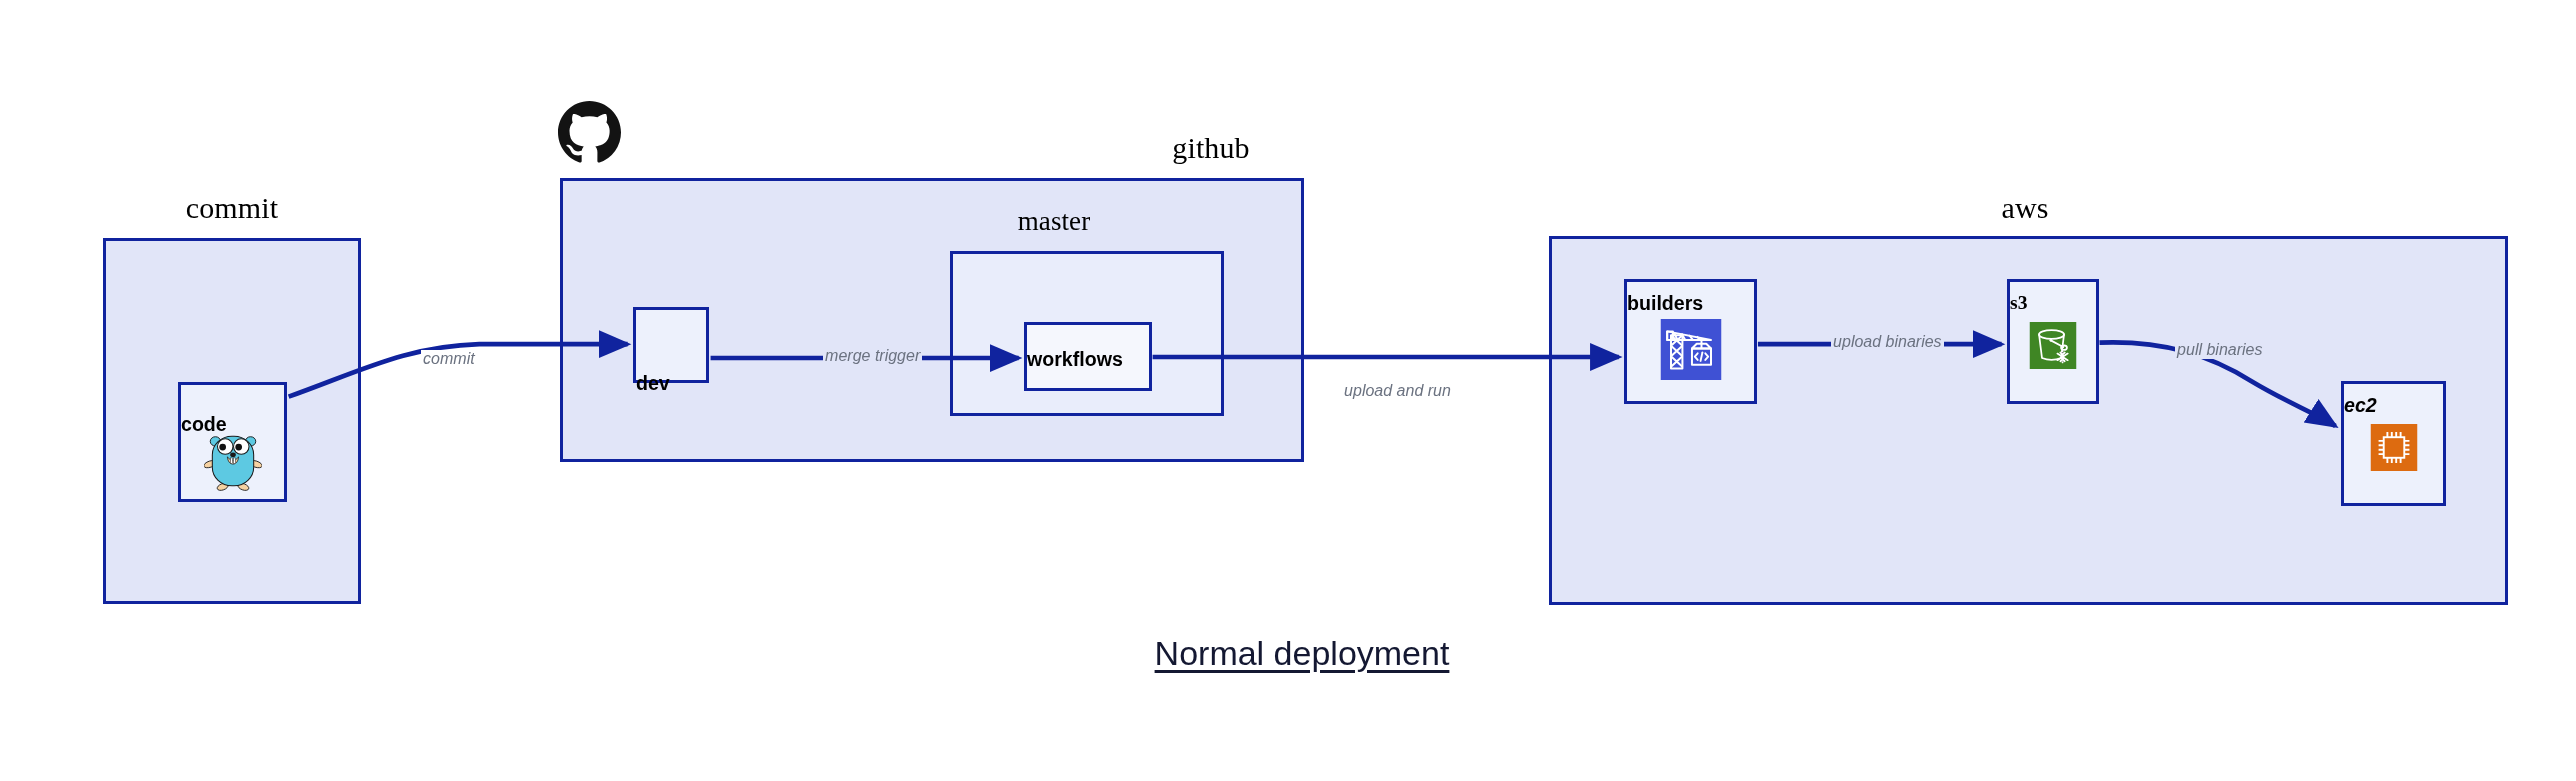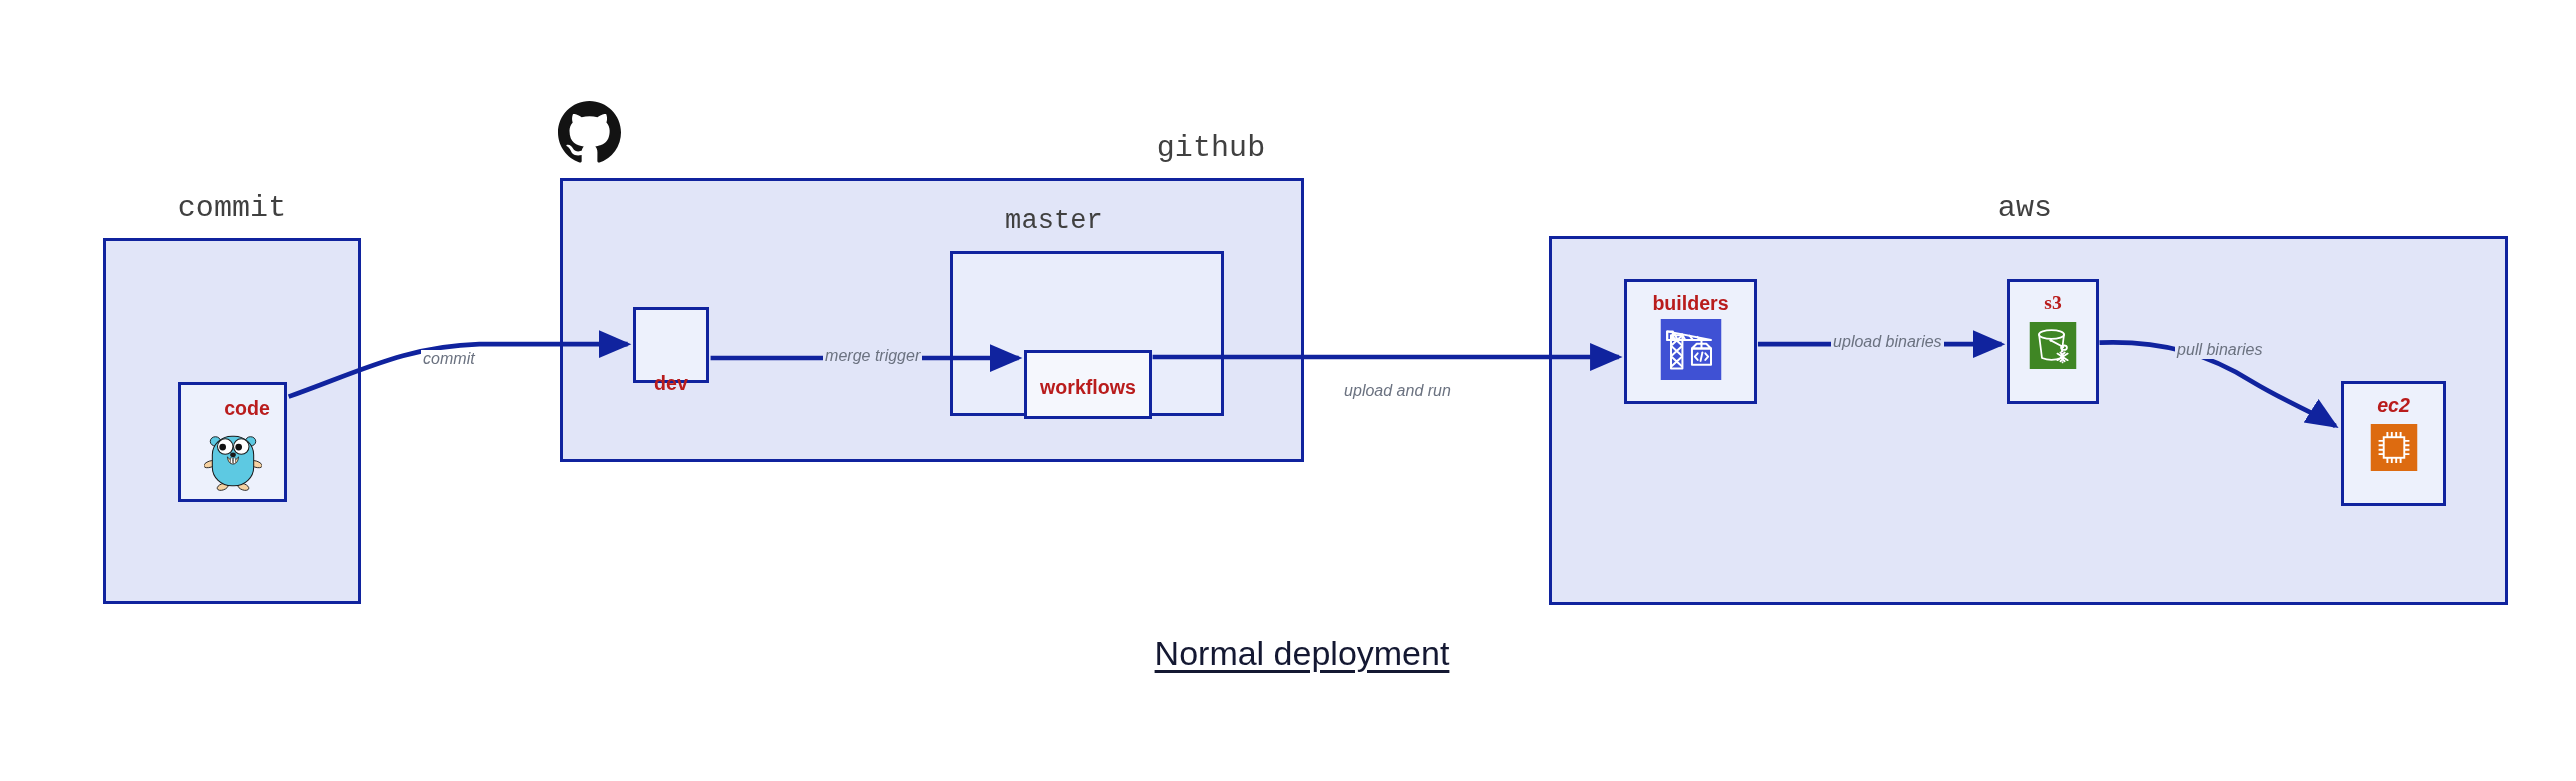--- a/index.html
+++ b/index.html
@@ -23,52 +23,50 @@
   }
   
   .group-box {
     position: absolute;
     background: #e1e5f8;
     border: 3.6px solid #10239e;
     box-sizing: border-box;
   }
   .group-label {
     position: absolute;
-    color: #404040;
+    color: #000000;
     font-size: 30px;
     font-weight: 400;
     letter-spacing: 0.1px;
     white-space: nowrap;
     text-align: center;
-    font-family: Liberation Mono, monospace;
+    font-family: Liberation Serif, serif;
   }
   
   .subgroup-box {
     position: absolute;
     background: #e9edfb;
     border: 3.6px solid #10239e;
     box-sizing: border-box;
   }
   
   .node-box {
     position: absolute;
     background: #edf1fc;
     border: 3.6px solid #10239e;
     box-sizing: border-box;
   }
   .node-box.bright {
     background: #f5f7fd;
-    margin-top: 28px;
   }
   .node-label {
     position: absolute;
     left: 0;
     right: 0;
-    text-align: center;
-    color: #b91c1c;
+    color: #000000;
     font-weight: bold;
     font-size: 19.6px;
     white-space: nowrap;
     font-family: "Liberation Sans", sans-serif;
   }
   .node-icon {
     position: absolute;
     left: 50%;
     transform: translateX(-50%);
   }
@@ -111,21 +109,21 @@
 </style>
 </head>
 <body>
 
 <div id="stage">
 
   <div class="group-label" style="left:103px; top:191px; width:258px;">commit</div>
   <div class="group-box" style="left:103px; top:238px; width:258px; height:366px;"></div>
 
   <div class="node-box" style="left:178px; top:382px; width:109px; height:120px;">
-    <div class="node-label" style="top:12px;padding-left:29px;">code</div>
+    <div class="node-label" style="top:28px;">code</div>
     <div class="node-icon" style="top:45px;">
       
       <svg width="58" height="61" viewBox="0 0 112 118" xmlns="http://www.w3.org/2000/svg">
 
         <ellipse cx="12" cy="66" rx="13" ry="6" fill="#f6d2a2" stroke="#1a1a1a" stroke-width="1.6" transform="rotate(-18 12 66)"></ellipse>
         <ellipse cx="100" cy="66" rx="13" ry="6" fill="#f6d2a2" stroke="#1a1a1a" stroke-width="1.6" transform="rotate(18 100 66)"></ellipse>
 
         <ellipse cx="36" cy="110" rx="11" ry="6" fill="#f6d2a2" stroke="#1a1a1a" stroke-width="1.6" transform="rotate(-20 36 110)"></ellipse>
         <ellipse cx="76" cy="110" rx="11" ry="6" fill="#f6d2a2" stroke="#1a1a1a" stroke-width="1.6" transform="rotate(20 76 110)"></ellipse>
 

